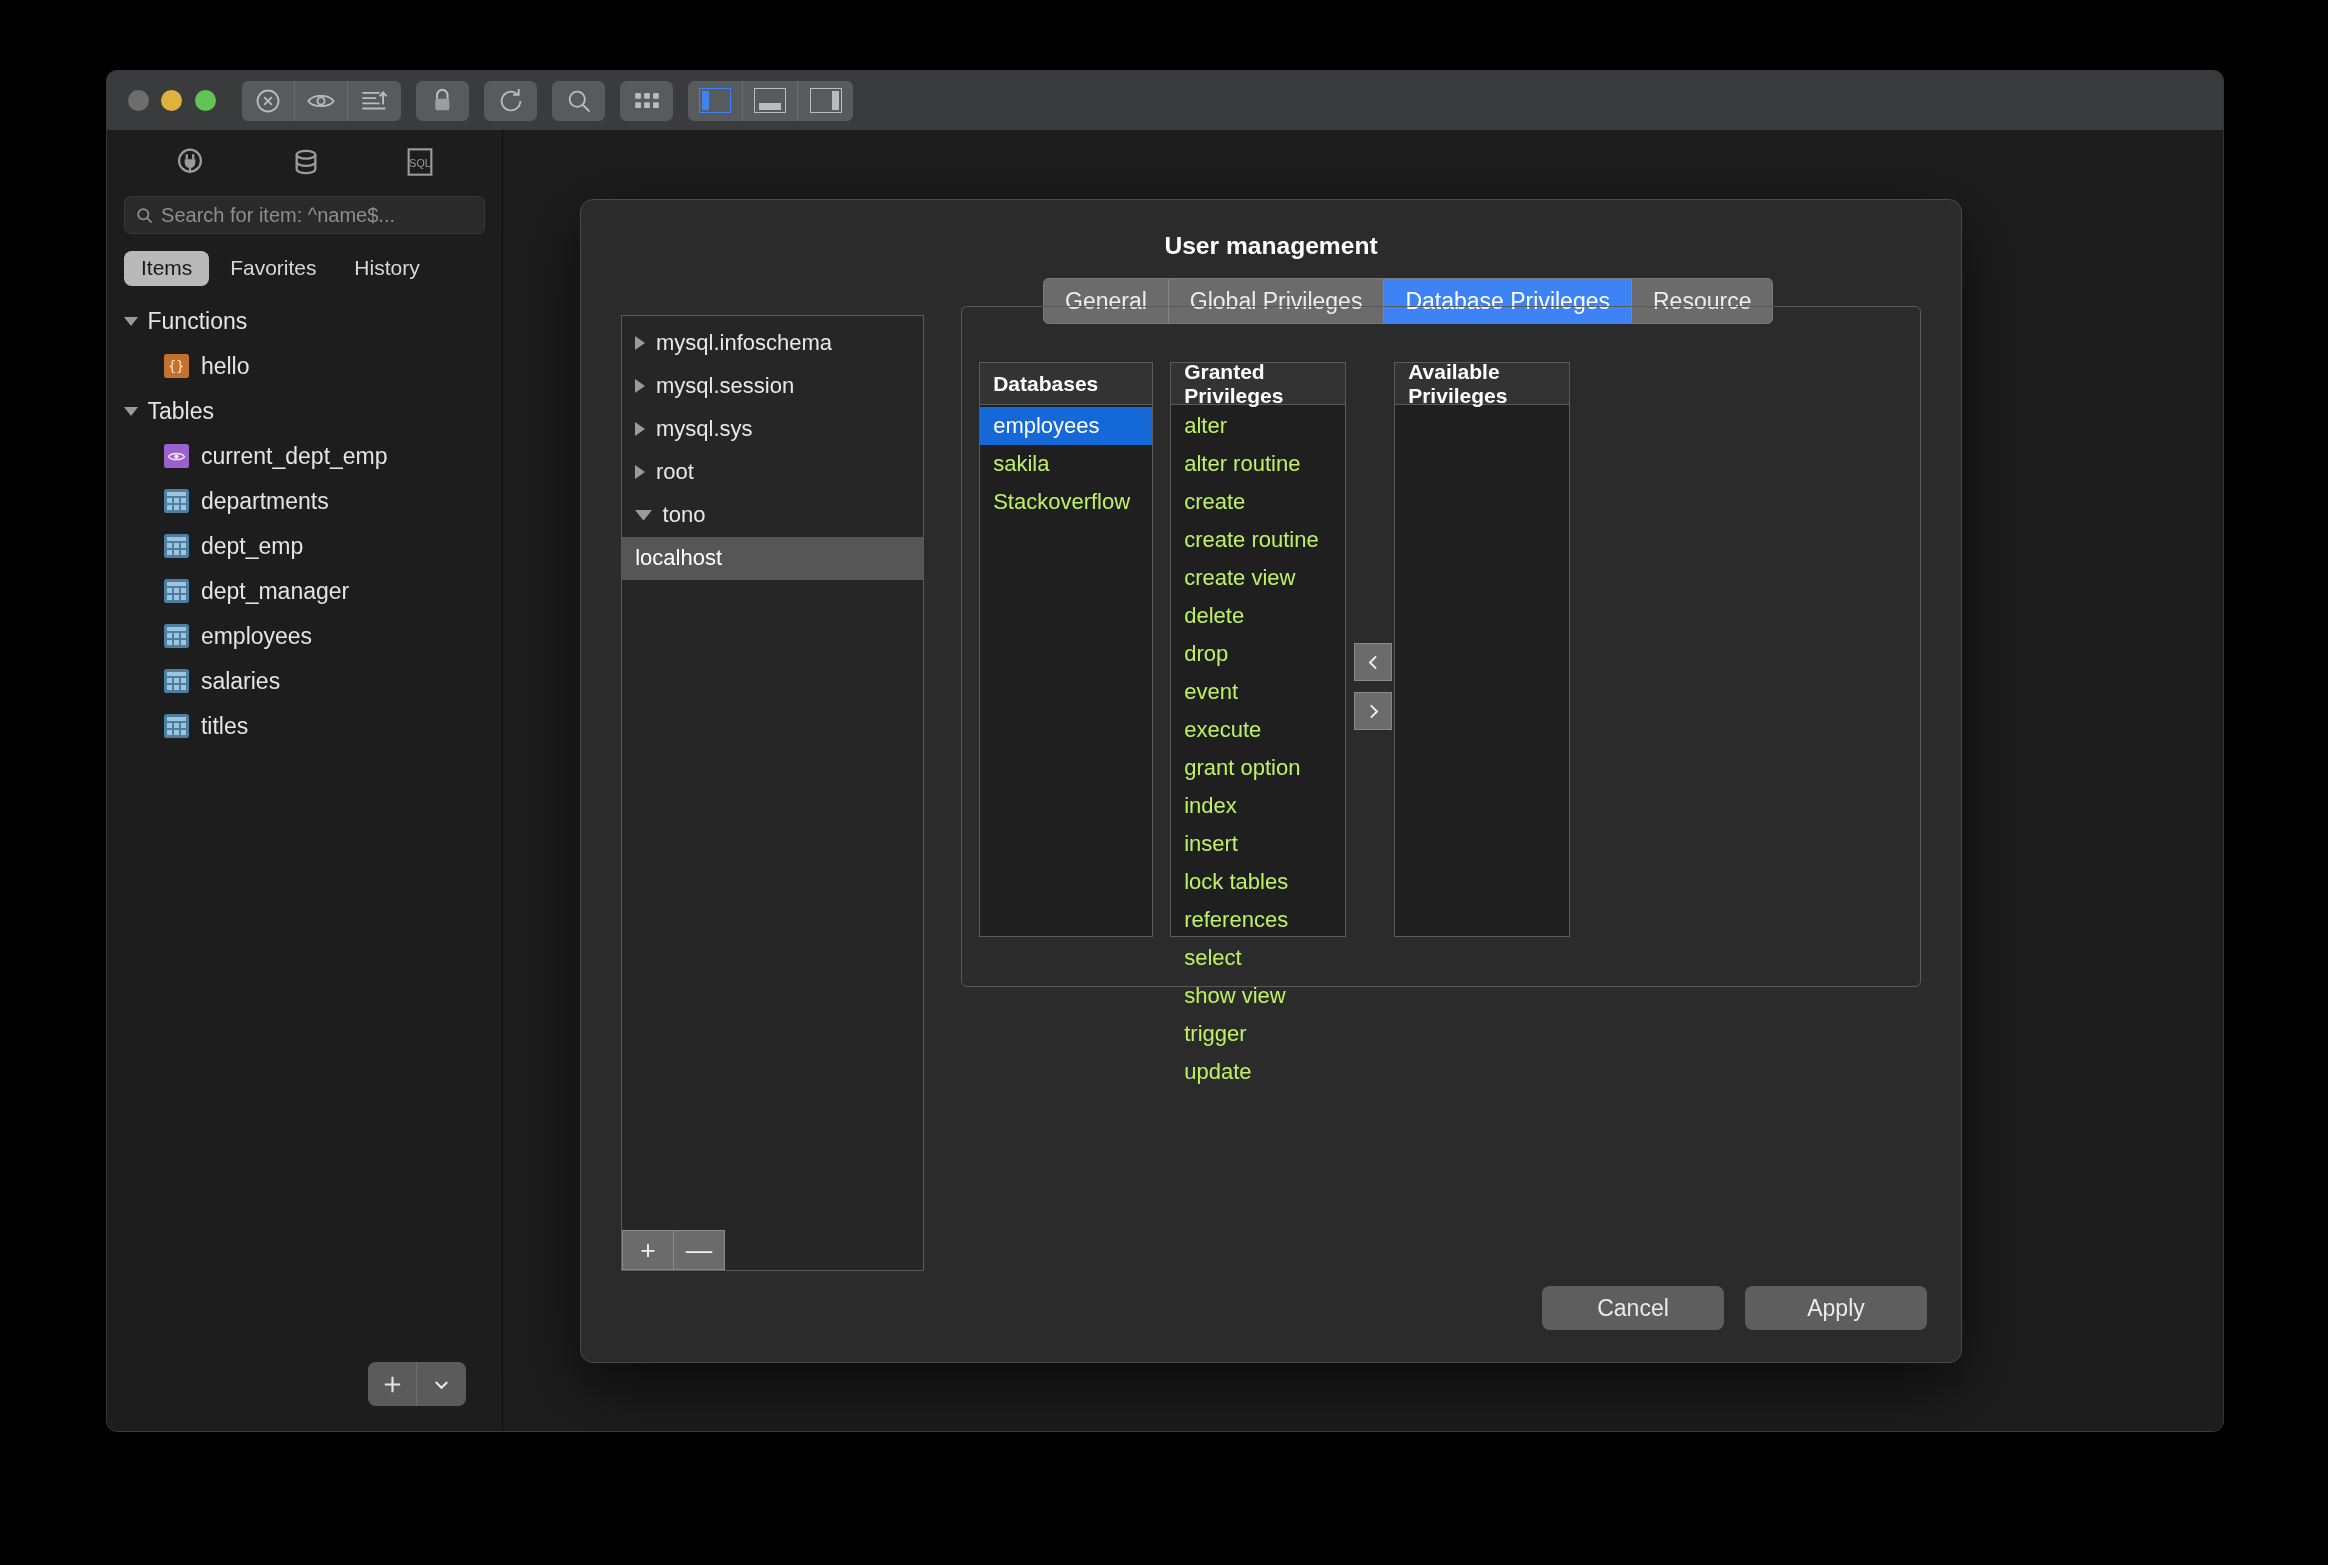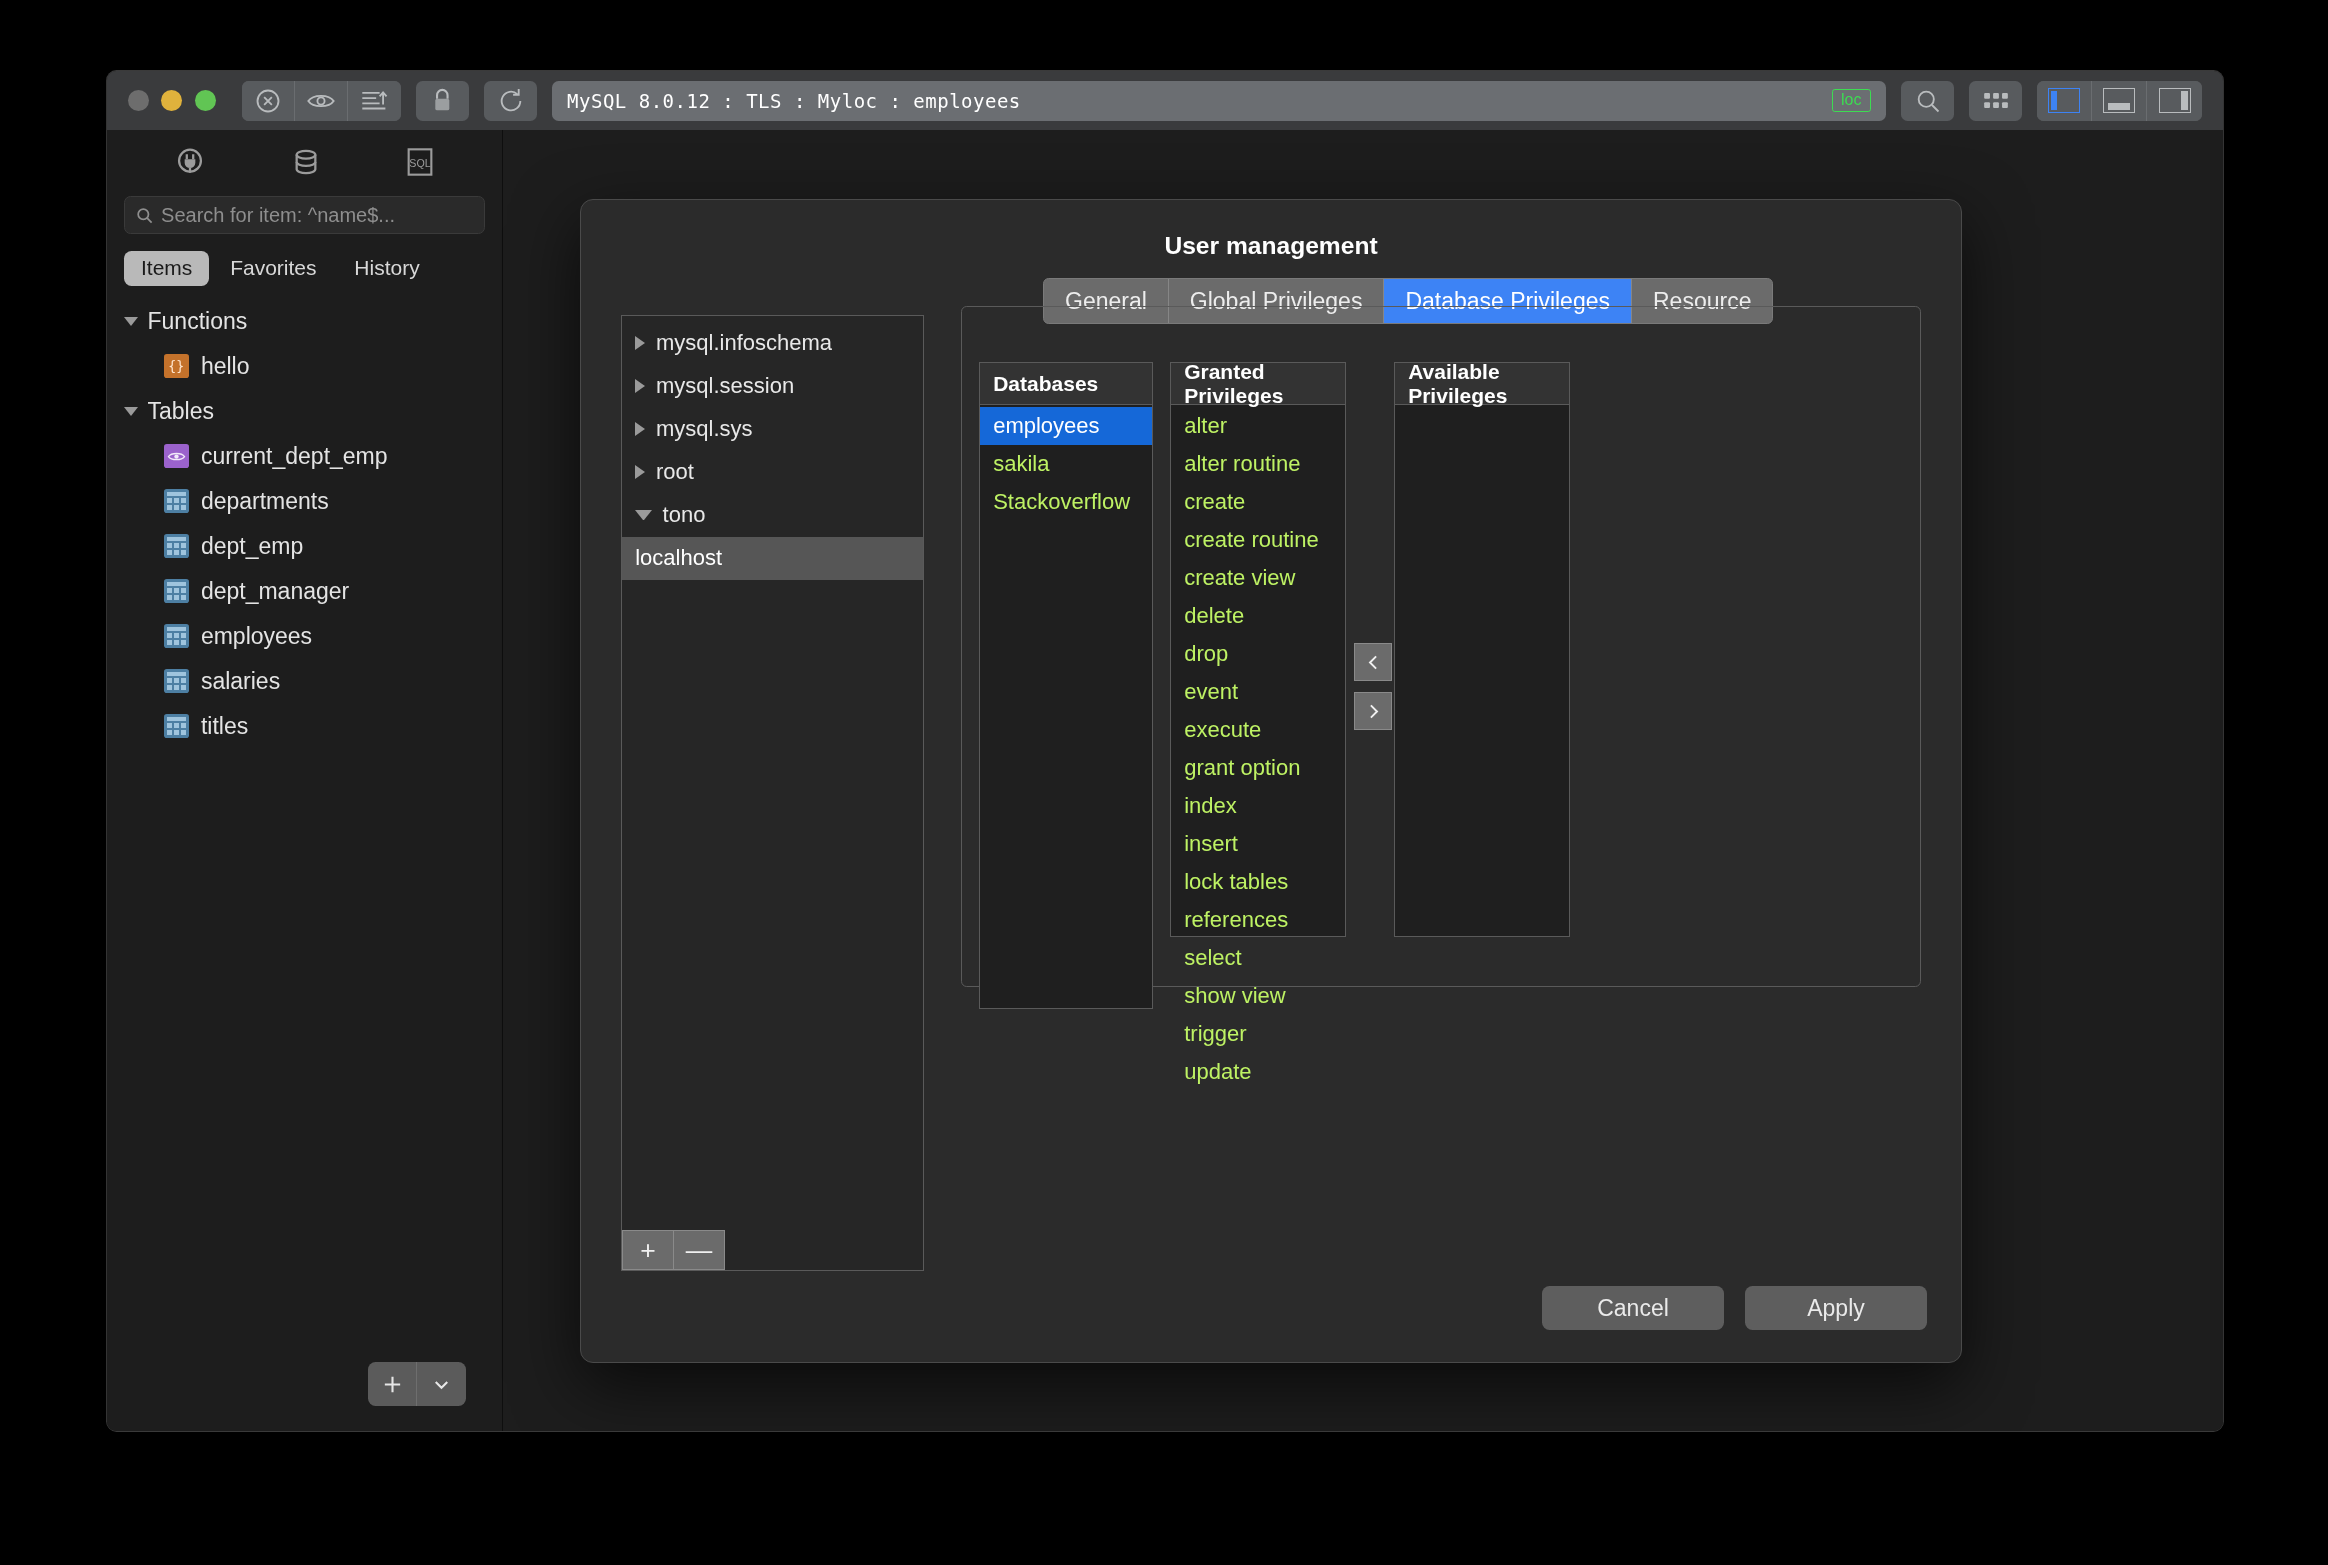--- a/index.html
+++ b/index.html
@@ -283,21 +283,21 @@
     color: #ffffff; font-size: 21px; font-weight: bold;
   }
   .lp-body { padding-top: 1.9px; }
   .lp-row {
     height: 38px; display: flex; align-items: center;
     padding-left: 13.2px;
     color: #bef264; font-size: 22px;
   }
   .lp-row.selected { background: #1568d8; color: #ffffff; }
 
-  #panel-db    { left: 17px;  width: 174px; height: 647px; }
+  #panel-db    { left: 17px;  width: 174px; height: 575px; }
   #panel-grant { left: 208px; width: 176px; height: 575px; }
   #panel-avail { left: 432px; width: 176px; height: 575px; }
 
   #xfer {
     position: absolute; left: 392px; top: 336px;
     display: flex; flex-direction: column; gap: 11.4px;
   }
   #xfer .xbtn {
     width: 38px; height: 38px;
     background: #6b6b6b;
@@ -359,24 +359,20 @@
       </svg>
     </div>
 
     <div class="tb-solo">
       <svg width="28" height="28" viewBox="0 0 24 24" class="tb-ico">
         <path d="M20 12 a8 8 0 1 1 -2.6 -5.9"></path>
           <path d="M18.6 1.8 V6.6 H13.8"></path>
       </svg>
     </div>
 
-    <div id="title-field">
-      <span id="title-text">MySQL 8.0.12 : TLS : Myloc : employees</span>
-      <span id="loc-badge">loc</span>
-    </div>
 
     <div class="tb-solo">
       <svg width="28" height="28" viewBox="0 0 24 24" class="tb-ico">
         <circle cx="10.5" cy="10.5" r="6.5"></circle>
           <path d="M15.4 15.4 L21 21"></path>
       </svg>
     </div>
 
     <div class="tb-solo">
       <svg width="28" height="23" viewBox="0 0 26 18">

